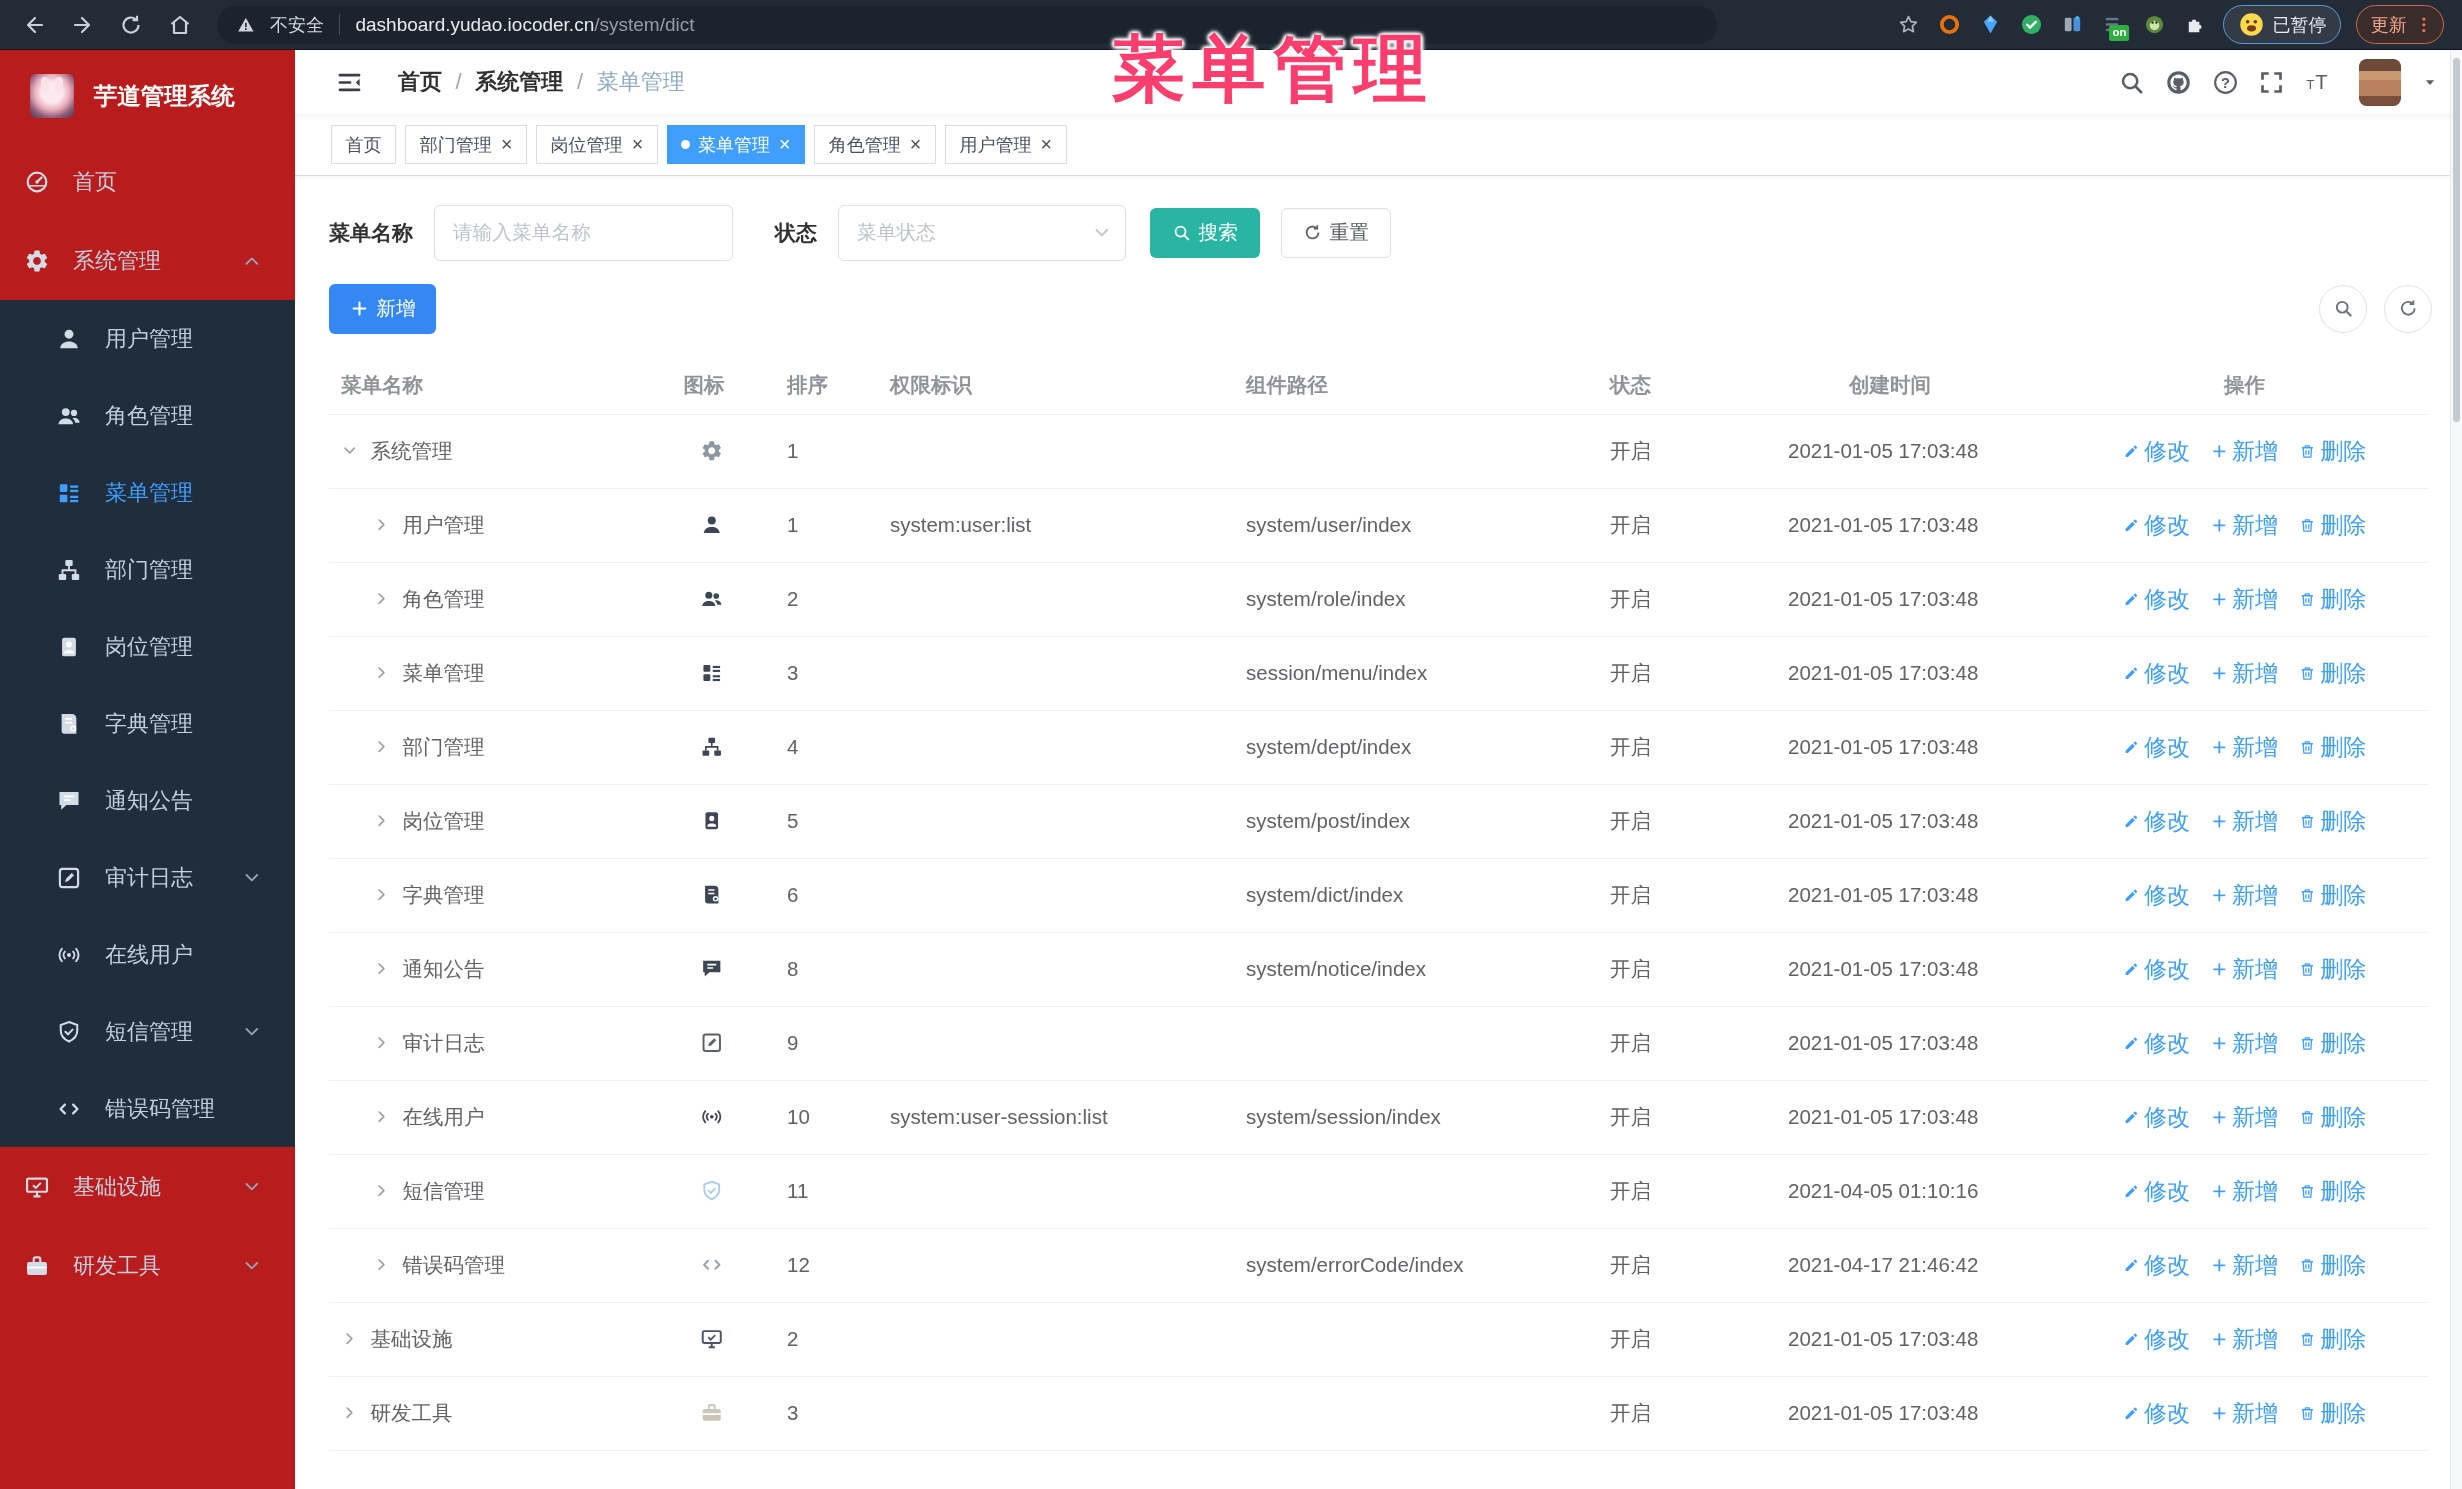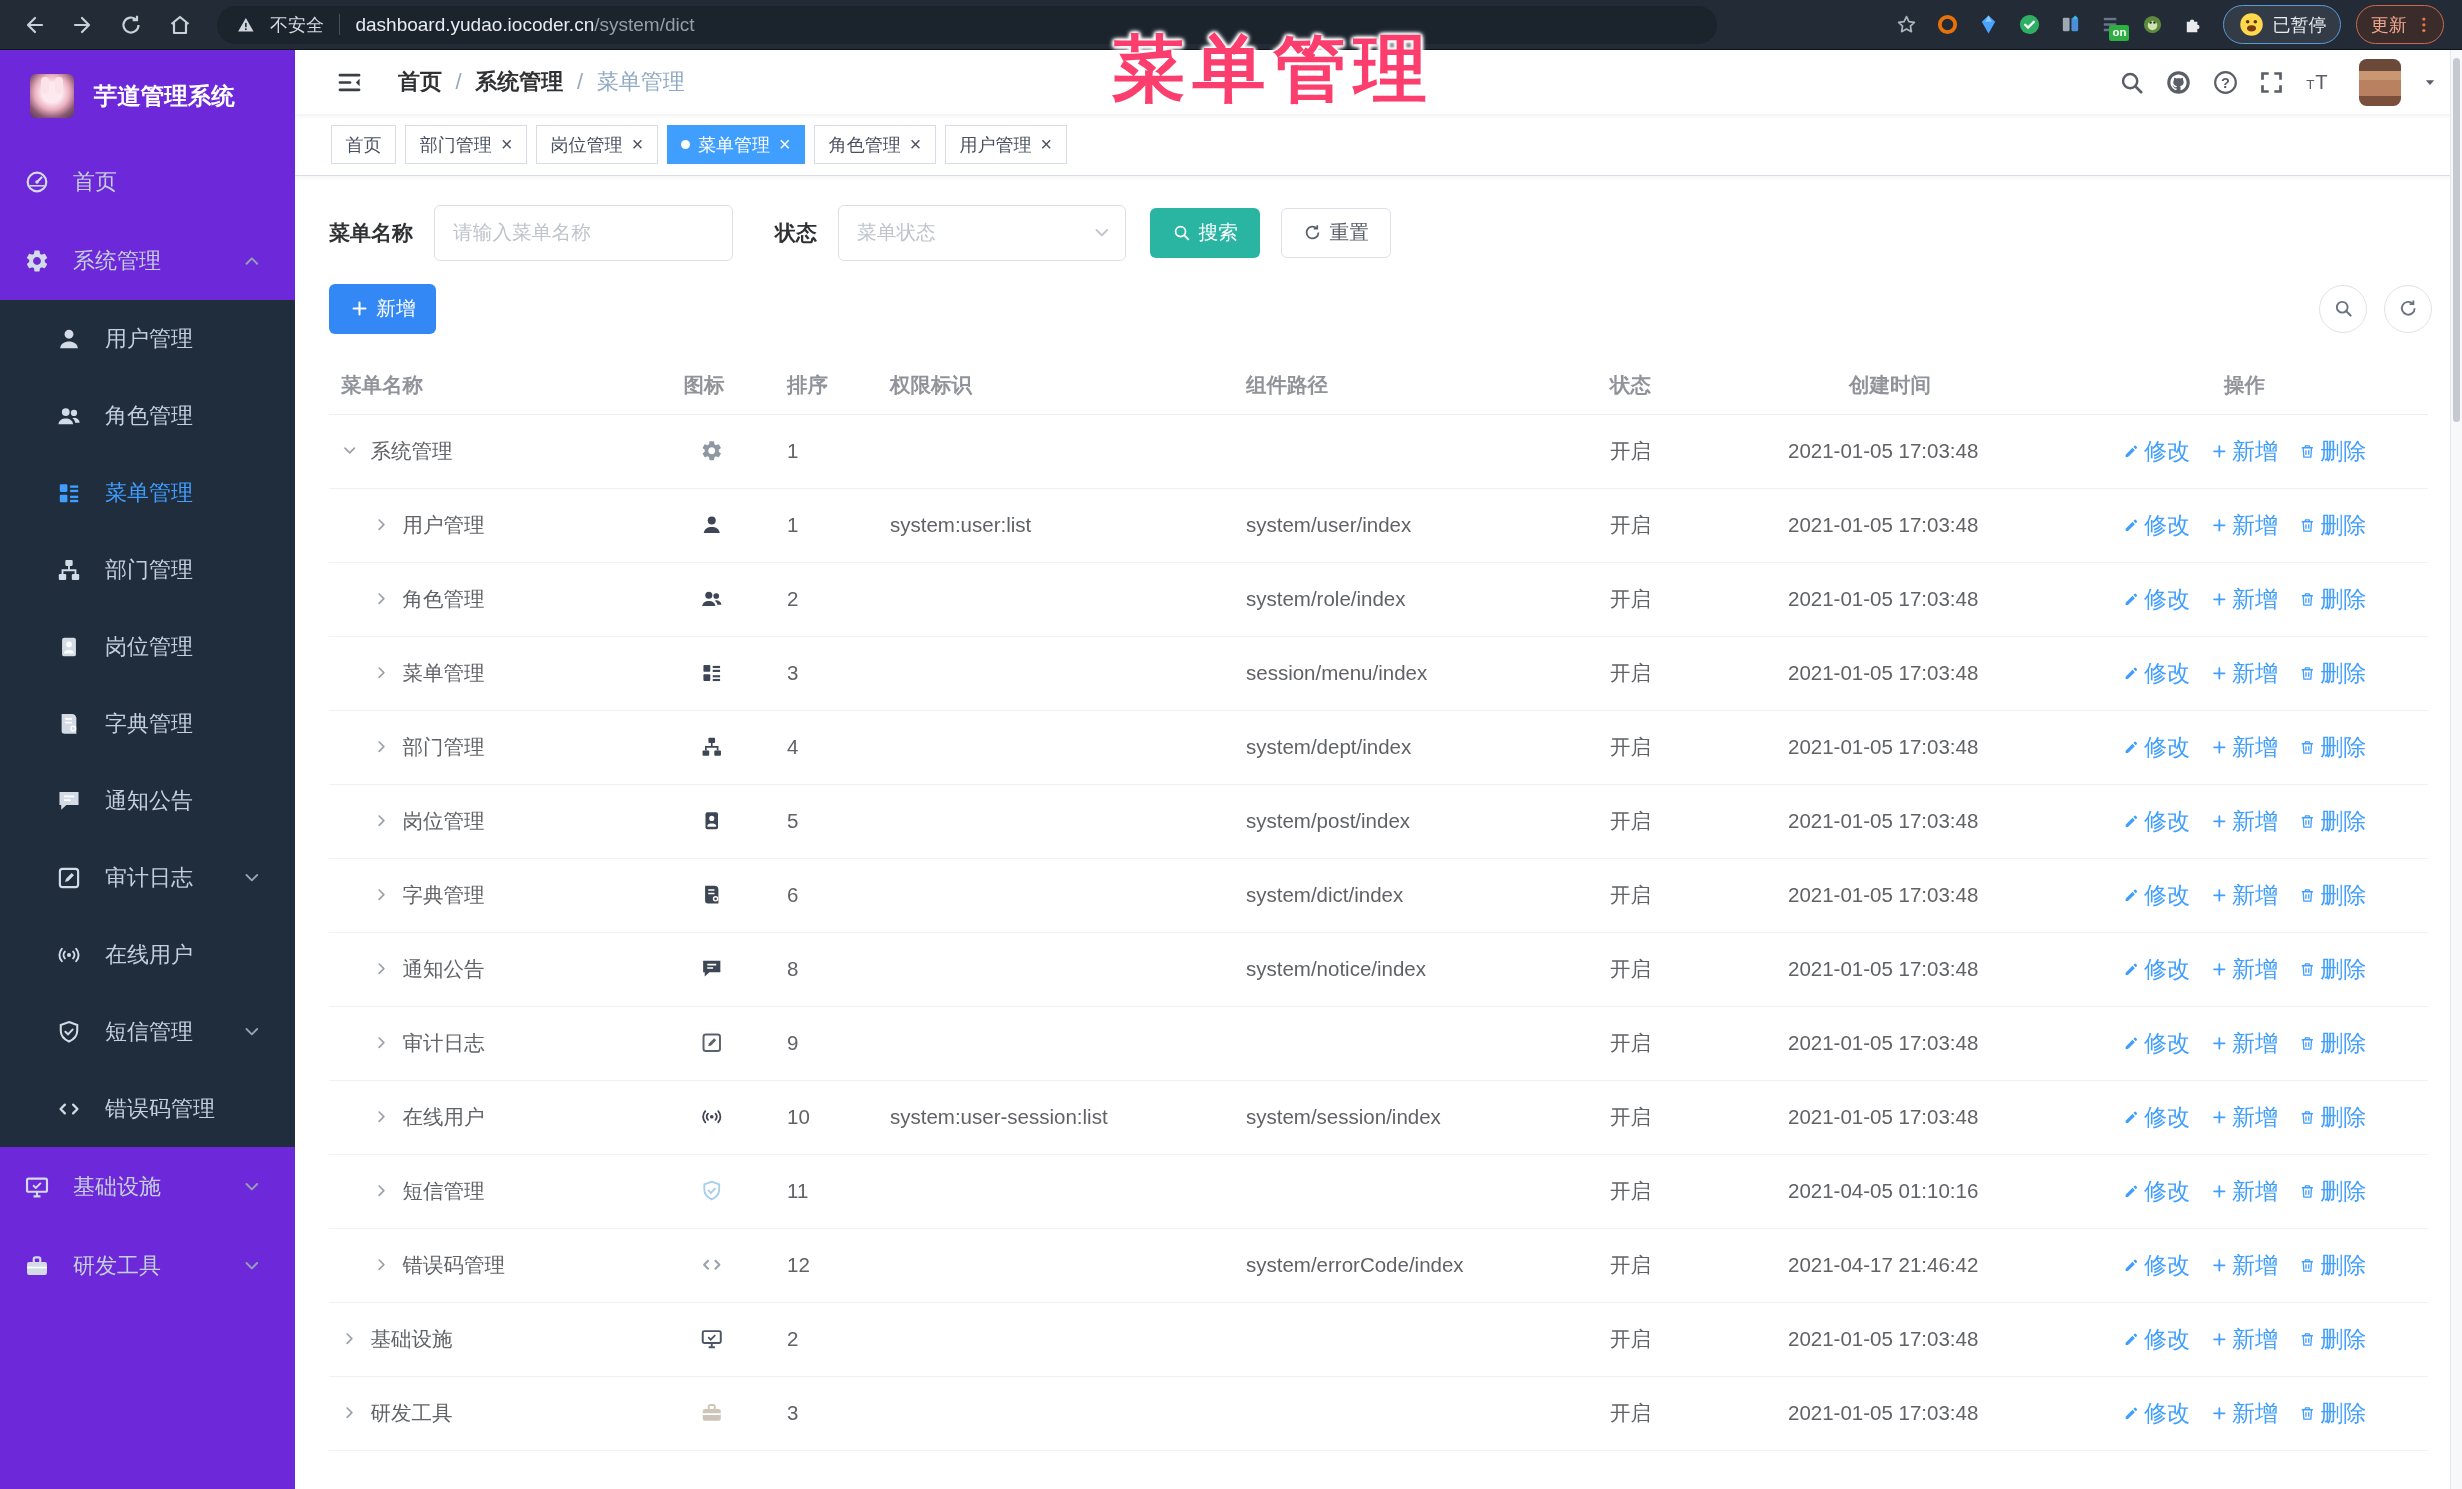--- a/index.html
+++ b/index.html
@@ -16,34 +16,34 @@
   .nav-btn .ic { width:24px; height:24px; }
   .omnibox { width:1500px; height:38px; margin-left:10.6px; background:#1b232d; border-radius:19px;
              display:flex; align-items:center; padding:0 19.7px; color:#dbe0e5; }
   .omnibox .warn { width:19.7px; height:19.7px; color:#cfd5da; }
   .sec-label { font-size:18px; margin-left:14px; color:#d3d9de; }
   .om-div { width:1.5px; height:21px; background:#46505b; margin:0 15px; }
   .url-host { font-size:19px; color:#e8ecf0; }
   .url-path { font-size:19px; color:#959ea7; }
   .bar-spacer { flex:1; }
   .bar-right { display:flex; align-items:center; gap:15px; padding-right:6px; }
-  .ext-ic { width:26px; height:26px; display:flex; align-items:center; position:relative; }
+  .ext-ic { width:26px; height:26px; display:flex; align-items:center; justify-content:center; position:relative; }
   .pill { display:flex; align-items:center; gap:7.6px; height:39px; border-radius:19.7px;
           padding:0 13.6px; font-size:18px; }
   .pill-paused { border:1.5px solid #5a9bd8; background:#333b47; color:#e8ebef; }
   .pill-update { border:1.5px solid #cf6748; background:#3a2c2a; color:#f2a78f; padding:0 9px 0 13.6px; }
 
   
   .overlay-title { position:fixed; left:1112px; top:21px; z-index:99; font-size:73px; font-weight:800;
                    letter-spacing:7.6px; color:#fb3e6e; pointer-events:none;
                    text-shadow:0 0 3px #fff,0 0 6px #fff,1.5px 1.5px 3.8px #fff,-1.5px -1.5px 3.8px #fff,1.5px -1.5px 3.8px #fff,-1.5px 1.5px 3.8px #fff; }
 
   
   .app { display:flex; height:1440px; }
-  .sidebar { width:295px; background:#6d28d9; flex:none; display:flex; flex-direction:column; overflow:hidden; }
+  .sidebar { width:295px; background:#b91c1c; flex:none; display:flex; flex-direction:column; overflow:hidden; }
   .logo-row { height:92px; display:flex; align-items:center; padding-left:30px; gap:19.7px; }
   .logo-img { width:44px; height:44px; border-radius:6px; flex:none;
               background:radial-gradient(circle at 50% 42%, #fde9ef 0 30%, #e9aebe 52%, #8c5a74 75%, #4c3750 100%); position:relative; }
   .logo-img:before,.logo-img:after { content:""; position:absolute; top:3px; width:7.6px; height:16.7px; border-radius:3.8px; background:#fbe3ea; }
   .logo-img:before { left:11.4px; } .logo-img:after { right:11.4px; }
   .logo-title { font-size:23.5px; font-weight:700; color:#fff; }
   .side-item { height:79px; display:flex; align-items:center; gap:23px; padding:0 33px 0 24px;
                font-size:22px; color:#c4cfdd; cursor:pointer; }
   .side-item .side-ic { width:26px; height:26px; color:#d2dbe6; }
   .side-item.sub { background:#1f2d3d; padding-left:56px; height:77px; }

